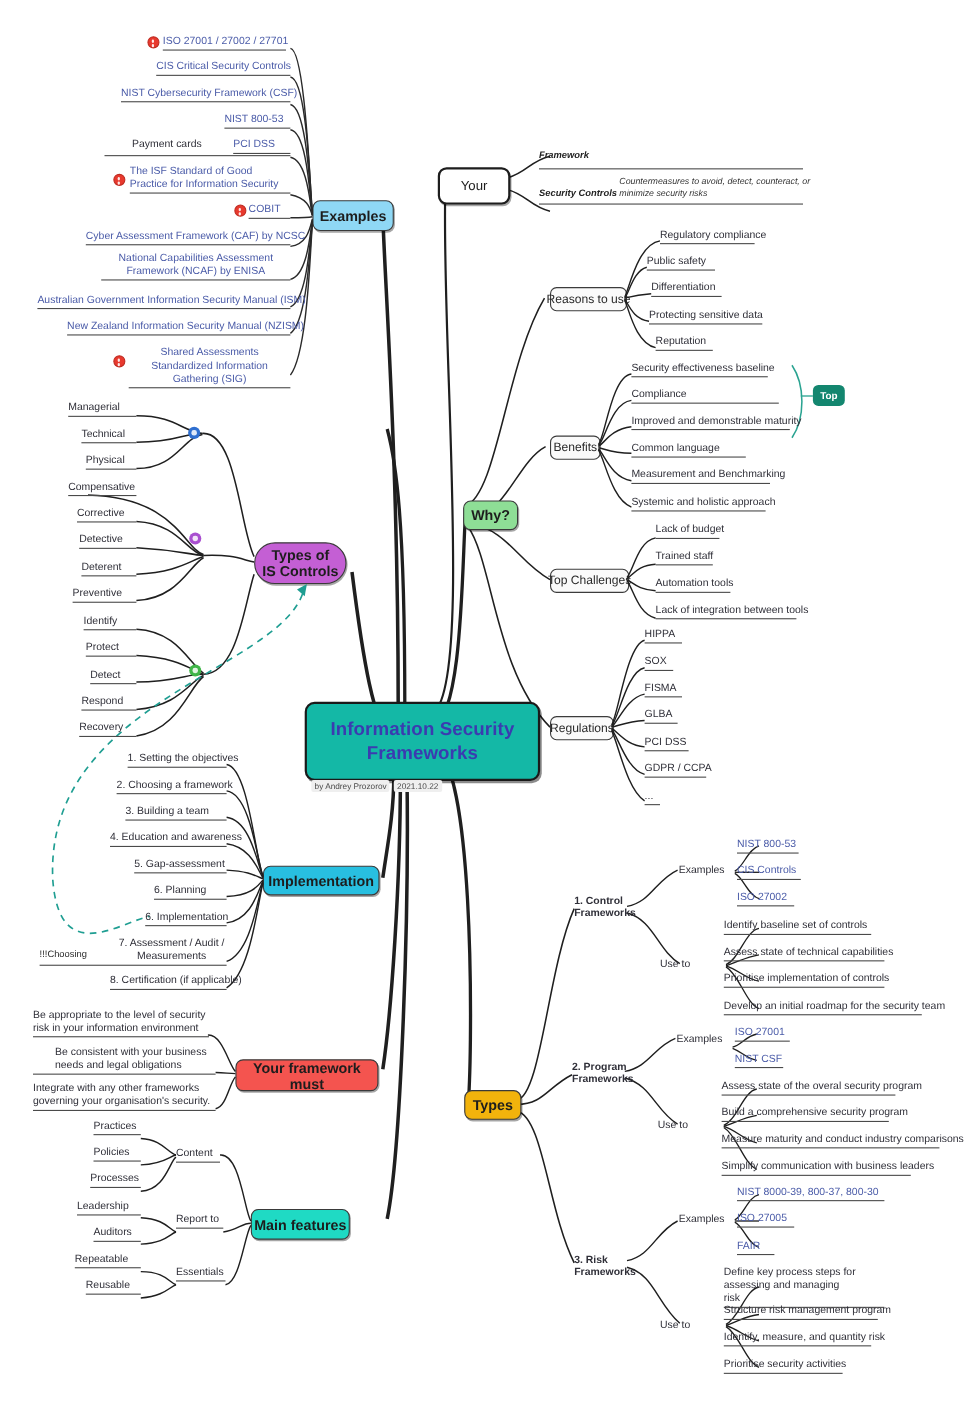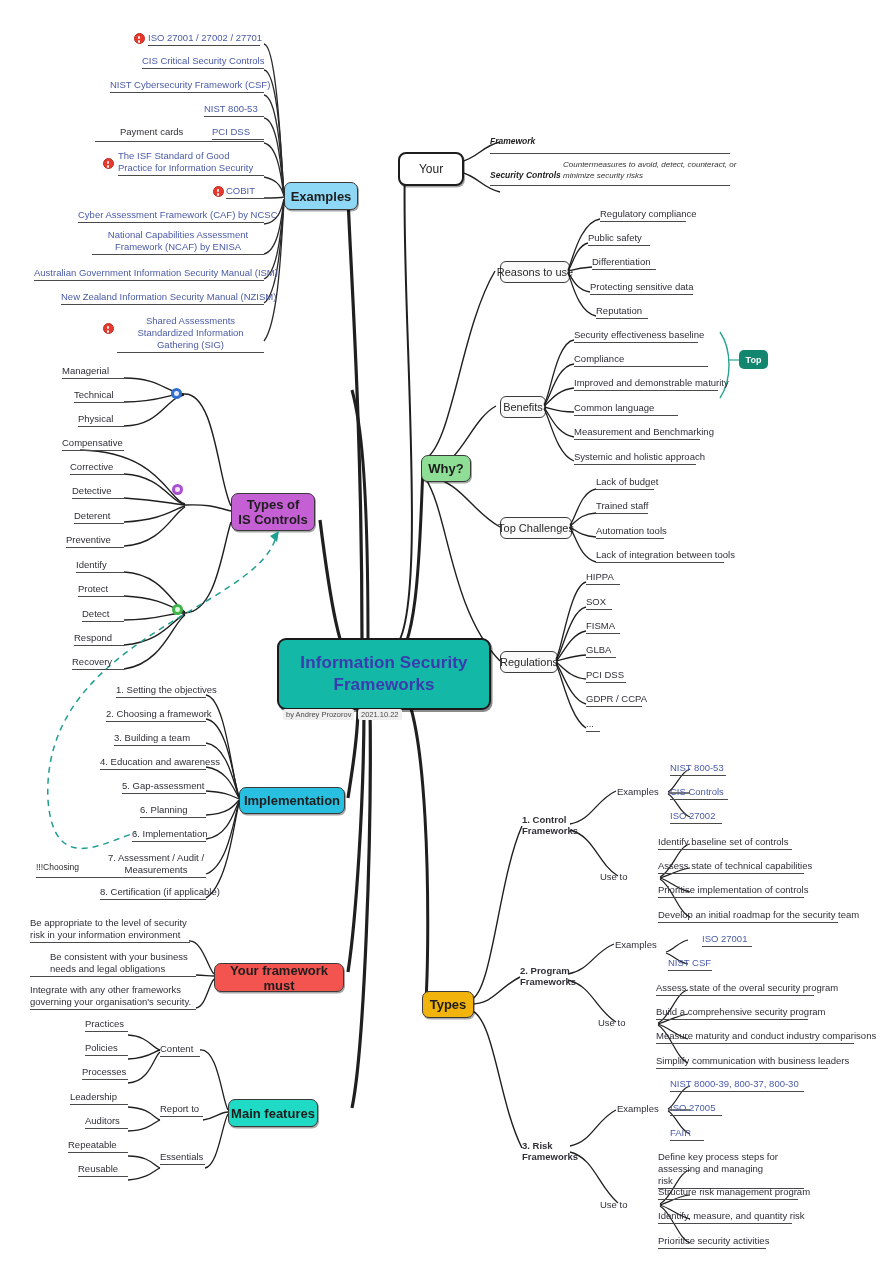--- a/index.html
+++ b/index.html
@@ -20,21 +20,21 @@
 
   
   .mbox{
     position:absolute;border:1.6px solid #3a3a3a;border-radius:7px;
     display:flex;align-items:center;justify-content:center;
     font-weight:bold;font-size:13px;color:#1d1d1d;
     box-shadow:1px 1.5px 0 rgba(0,0,0,.35);
     text-align:center;line-height:15px;
   }
   .mbox.examples{background:#8fd8f5;}
-  .mbox.controls{background:#c45fd4;}
+  .mbox.controls{background:#c45fd4;border-radius:19px;}
   .mbox.implementation{background:#28bfe0;}
   .mbox.framework-must{background:#f4544f;}
   .mbox.main-features{background:#1fdac4;}
   .mbox.why{background:#8ede96;}
   .mbox.types{background:#f2b30c;}
 
   
   .sbox{
     position:absolute;background:#fafafa;border:1.1px solid #3c3c3c;
     border-radius:6px;display:flex;align-items:center;justify-content:center;
@@ -459,21 +459,21 @@
   <svg class="links" viewBox="0 0 890 1280">
     <g fill="none" stroke="#1f1f1f" stroke-width="1.2">
       <path d="M688,940 C678,942 674,950 666,952"></path>
       <path d="M688,964 C678,962 674,956 666,953"></path>
       <path d="M688,990 C676,992 670,1018 658,1023"></path>
       <path d="M688,1014 C676,1016 670,1020 658,1024"></path>
       <path d="M688,1039 C676,1036 670,1028 658,1024"></path>
       <path d="M688,1063 C676,1058 670,1032 658,1025"></path>
     </g>
   </svg>
-  <div class="leaf blue" style="left:668px;top:933px;margin-left:34px;">ISO 27001<span class="ul" style="width:50px;"></span></div>
+  <div class="leaf blue" style="left:668px;top:933px;">ISO 27001<span class="ul" style="width:50px;"></span></div>
   <div class="leaf blue" style="left:668px;top:957px;">NIST CSF<span class="ul" style="width:44px;"></span></div>
   <div class="leaf" style="left:598px;top:1017px;">Use to</div>
   <div class="leaf" style="left:656px;top:982px;">Assess state of the overal security program<span class="ul" style="width:158px;"></span></div>
   <div class="leaf" style="left:656px;top:1006px;">Build a comprehensive security program<span class="ul" style="width:152px;"></span></div>
   <div class="leaf" style="left:656px;top:1030px;">Measure maturity and conduct industry comparisons<span class="ul" style="width:198px;"></span></div>
   <div class="leaf" style="left:656px;top:1055px;">Simplify communication with business leaders<span class="ul" style="width:172px;"></span></div>
 
   <div class="leaf wrap" style="left:522px;top:1140px;width:58px;font-weight:bold;line-height:11px;">
     <span>3. Risk</span><br>
     <span>Frameworks</span>

